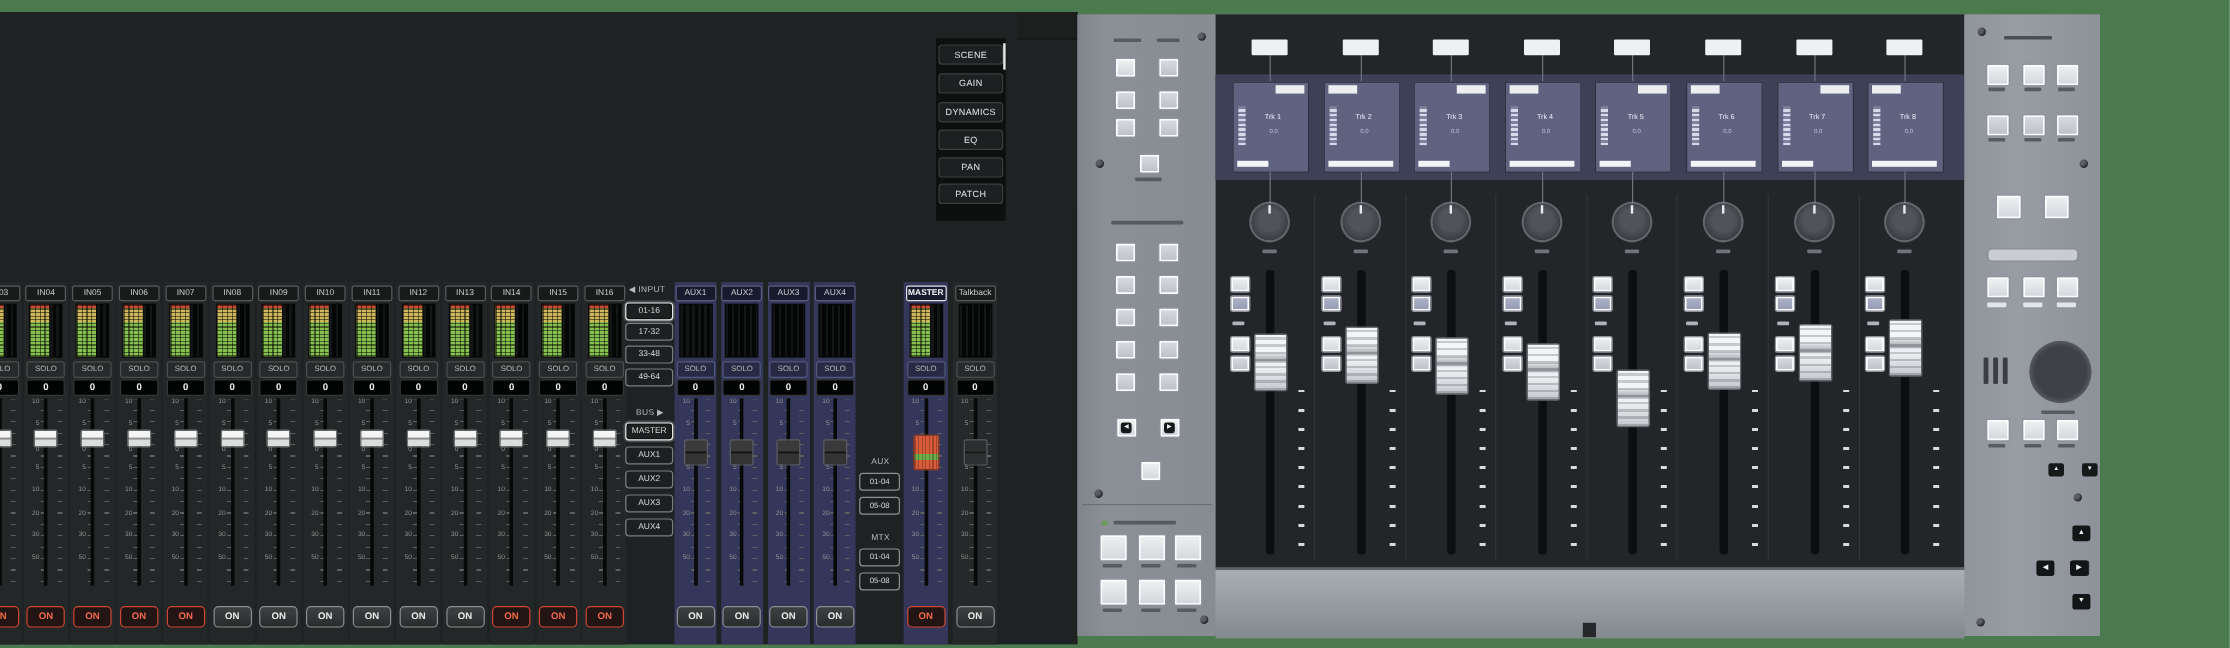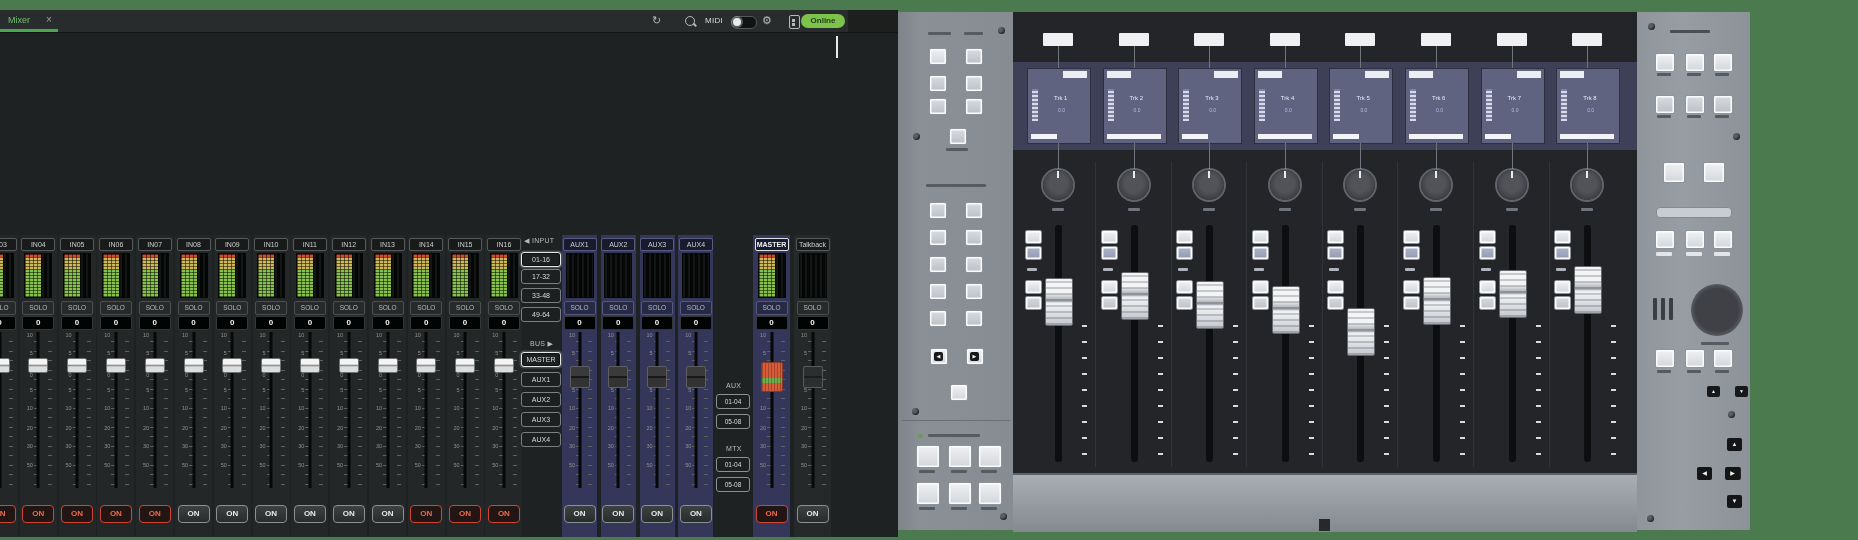--- a/index.html
+++ b/index.html
@@ -97,36 +97,30 @@
   .jogring{position:absolute;width:52px;height:52px;border-radius:50%;background:radial-gradient(circle, #3f4146 0 58%, #56595e 70%, #a9aeb4 78%);}
   .navbtn{position:absolute;width:15px;height:13px;background:#141517;border-radius:2px;color:#eef0f2;font-size:6px;text-align:center;line-height:13px;}
   .darkline{position:absolute;background:#3a3d42;border-radius:1px;}
 </style>
 </head>
 <body>
 
 <div id="canvas">
 
   <div id="mixer">
-    <div id="tabbar">
-      <span class="tabtitle">Mixer</span>
-      <span class="tabclose">×</span>
-      <div class="tabunderline"></div>
-      <span class="tbicon" style="left:652px;">↻</span>
-      <div class="searchicon" style="left:685px;"></div>
-      <span class="midilabel" style="left:705px;">MIDI</span>
-      <div class="toggle" style="left:731px;">
-          <div class="knob"></div>
-        </div>
-      <span class="tbicon" style="left:762px;">⚙</span>
-      <div class="porticon" style="left:789px;"></div>
-      <div class="onlinepill" style="left:801px;">Online</div>
+    <div id="tabbar-ext"></div>
+
+    <div id="sidecol">
+      <div class="sidebtn" style="top:5px;">SCENE</div>
+      <div class="sidebtn" style="top:29px;">GAIN</div>
+      <div class="sidebtn" style="top:53px;">DYNAMICS</div>
+      <div class="sidebtn" style="top:76px;">EQ</div>
+      <div class="sidebtn" style="top:99px;">PAN</div>
+      <div class="sidebtn" style="top:121px;">PATCH</div>
     </div>
-    <div id="tabbar-ext"></div>
-
     <div id="scrollind"></div>
 
     <div id="chanarea">
         <div class="mstrip" style="left: -19px; width: 37px; background: rgb(36, 39, 39);">
           <div class="chlabel">IN03</div>
           <div class="meterbox">
             <div class="munlit half"></div>
             <div class="led"></div>
           </div>
           <div class="solobtn">SOLO</div>

